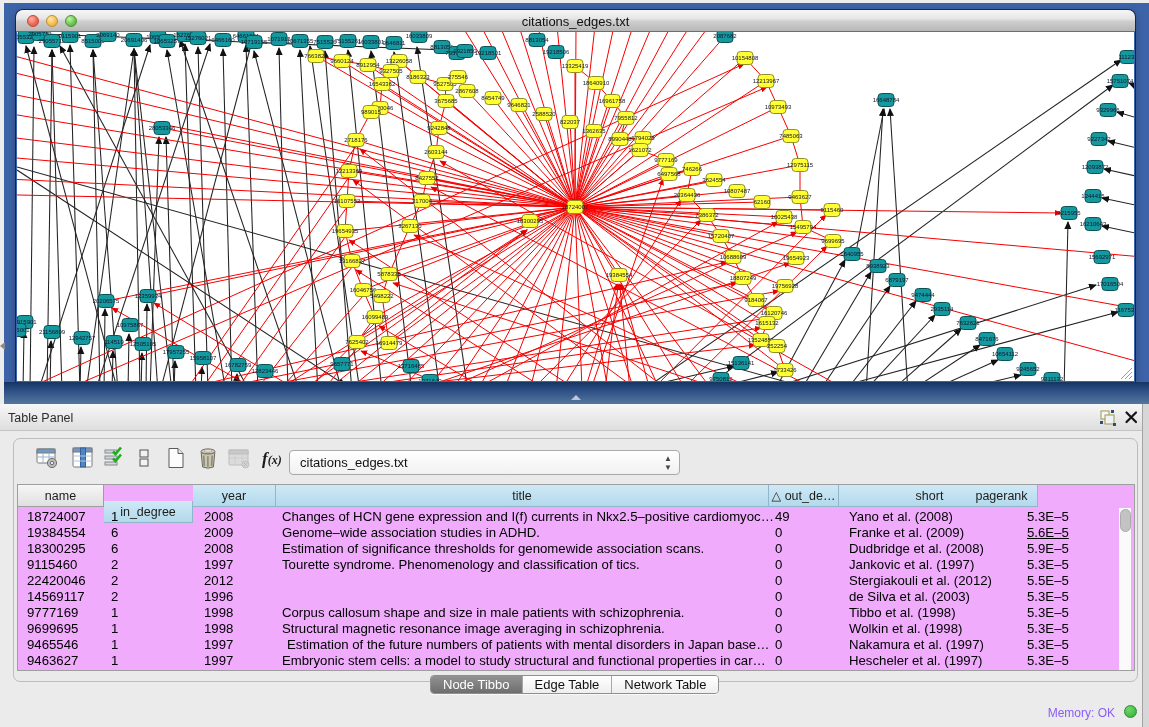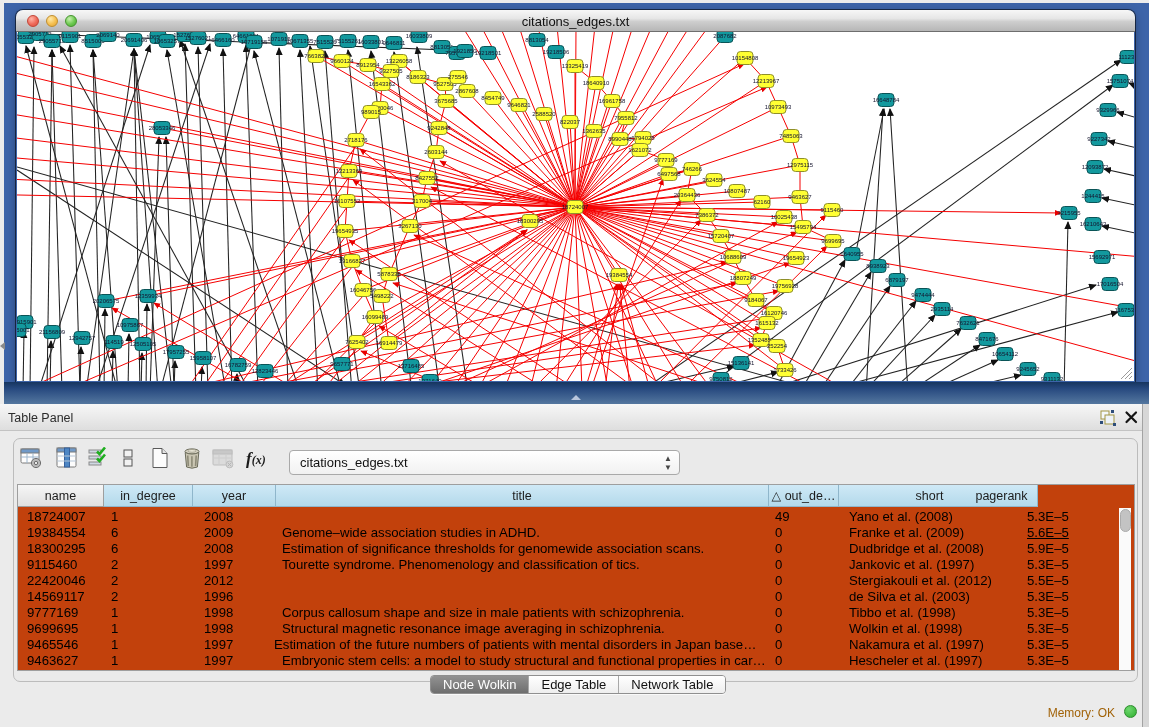--- a/index.html
+++ b/index.html
@@ -25,46 +25,46 @@
   background:
    linear-gradient(135deg, transparent 48%, #9a9a9a 48%, #9a9a9a 54%, transparent 54%),
    linear-gradient(135deg, transparent 66%, #9a9a9a 66%, #9a9a9a 72%, transparent 72%),
    linear-gradient(135deg, transparent 84%, #9a9a9a 84%, #9a9a9a 90%, transparent 90%); }
 #tpanel { position:absolute; left:0; top:404px; width:1149px; height:323px; background:#ebebeb; }
 #tphead { position:absolute; left:0; top:0; width:100%; height:27px;
   background:linear-gradient(#f7f7f7,#dedede); border-bottom:1px solid #c3c3c3; }
 #tphead .t { position:absolute; left:8px; top:7px; font-size:12.5px; color:#2b2b2b; }
 #tpinner { position:absolute; left:13px; top:34px; width:1125px; height:244px;
   background:#eaeaea; border:1px solid #bcbcbc; border-radius:7px; }
-#toolbar { position:absolute; left:0px; top:40px; width:909px; height:36px; }
+#toolbar { position:absolute; left:16px; top:40px; width:909px; height:36px; }
 #toolbar .ic { position:absolute; top:3px; }
 #combo { position:absolute; left:289px; top:46px; width:391px; height:25px;
   background:linear-gradient(#ffffff,#f1f1f1); border:1px solid #a9a9a9; border-radius:4px;
   font-size:13px; color:#111; line-height:23px; padding-left:10px; }
 #combo .arr { position:absolute; right:7px; top:3px; font-size:8px; color:#444; line-height:9px; }
 #tablebox { position:absolute; left:17px; top:80px; width:1118px; height:187px;
-  background:#c2410c; border:1px solid #9e9e9e; }
+  background:#f0abfc; border:1px solid #9e9e9e; }
 .hc { position:absolute; top:0; height:22px; background:linear-gradient(#cfe9f6,#b3d9eb);
   border-right:1px solid #8fb6cb; border-bottom:1px solid #8fb6cb; font-size:12.5px;
   color:#1c1c1c; text-align:center; line-height:22px; }
 .hc.hg { background:linear-gradient(#f6f6f6,#e0e0e0); border-right:1px solid #9e9e9e;
   border-bottom:1px solid #9e9e9e; }
 .tr { position:absolute; left:0; height:16px; width:1100px; font-size:13.2px; color:#000; }
 .tr span { position:absolute; top:1px; white-space:nowrap; }
 #vscroll { position:absolute; right:3px; top:23px; width:12px; height:162px; background:#fafafa; }
 #vthumb { position:absolute; right:0px; top:1px; width:11px; height:23px; background:#c3c3c3;
   border:1px solid #ababab; border-radius:6px; }
 #tabs { position:absolute; left:430px; top:271px; height:19px; display:flex;
   border:1px solid #8f8f8f; border-radius:4px; overflow:hidden;
   font-size:13px; box-shadow:0 1px 0 rgba(255,255,255,0.7); }
 #tabs .tab { height:100%; line-height:18px; padding:0 12px;
   background:linear-gradient(#ffffff,#eeeeee); color:#111; border-left:1px solid #a8a8a8; }
 #tabs .tab.sel { background:linear-gradient(#929292,#6e6e6e); color:#fff; border-left:none; }
 #status { position:absolute; left:0; top:295px; width:1149px; height:28px; }
-#status .m { position:absolute; right:34px; top:7px; font-size:12px; color:#a16207; }
+#status .m { position:absolute; right:34px; top:7px; font-size:12px; color:#8b5cf6; }
 #status .dot { position:absolute; right:12px; top:6px; width:13px; height:13px; border-radius:50%;
   background:radial-gradient(circle at 35% 30%, #6fd86f, #2fae2f); border:1px solid #2c8c2c; }
 #redge { position:absolute; right:0px; top:404px; width:7px; height:323px; background:#d7d7d7;
   border-left:1px solid #a3a3a3; }
 </style></head>
 <body>
 <div id="desktop">
   <div id="macwin">
     <div id="titlebar">
       <div class="tl" style="left:11px; background:radial-gradient(circle at 35% 30%, #ffb3a6, #ef6a5a 55%, #d94c3c); border:1px solid #c24537;"></div>
@@ -709,30 +709,31 @@
 <rect x="1" y="3" width="19" height="4" fill="#adadad" stroke="#9a9a9a"></rect>
 <path d="M1 11h19 M7 7v11 M14 7v11" stroke="#b7b7b7"></path>
 <circle cx="17.5" cy="17.5" r="3.4" fill="#c4c4c4" stroke="#9a9a9a"></circle>
 <path d="M15.8 15.8 l3.4 3.4 M19.2 15.8 l-3.4 3.4" stroke="#8a8a8a"></path>
 </svg></div>
     <div class="ic" style="left:246px; top:5px;"><span style="font-family:'Liberation Serif',serif;font-style:italic;font-weight:bold;font-size:17px;color:#1a1a1a;">f<span style="font-size:12px;">(x)</span></span></div>
   </div>
   <div id="combo">citations_edges.txt<div class="arr">▲<br>▼</div></div>
   <div id="tablebox">
     <div class="hc hg" style="left:0px;width:86px;">name</div>
-      <div class="hc" style="left:86px;width:89px;">in_degree</div>
+      <div class="hc" style="left:86px;width:89px;margin-top:16px;">in_degree</div>
       <div class="hc" style="left:175px;width:83px;">year</div>
       <div class="hc" style="left:258px;width:493px;">title</div>
       <div class="hc" style="left:751px;width:70px;">△ out_de…</div>
       <div class="hc" style="left:821px;width:182px;">short</div>
       <div class="hc" style="left:948px;width:72px;text-align:center;">pagerank</div>
     <div class="tr" style="top:23px;">
         <span style="left:9px;">18724007</span>
         <span style="left:93px;">1</span>
         <span style="left:186px;">2008</span>
+        <span style="left:264px;">Changes of HCN gene expression and I(f) currents in Nkx2.5–positive cardiomyoc…</span>
         <span style="left:757px;">49</span>
         <span style="left:831px;text-align:center;">Yano et al. (2008)</span>
         <span style="left:1009px;">5.3E–5</span>
       </div>
 <div class="tr" style="top:39px;">
         <span style="left:9px;">19384554</span>
         <span style="left:93px;">6</span>
         <span style="left:186px;">2009</span>
         <span style="left:264px;text-align:right;">Genome–wide association studies in ADHD.</span>
         <span style="left:757px;">0</span>
@@ -788,40 +789,40 @@
         <span style="left:186px;">1998</span>
         <span style="left:264px;">Structural magnetic resonance image averaging in schizophrenia.</span>
         <span style="left:757px;">0</span>
         <span style="left:831px;">Wolkin et al. (1998)</span>
         <span style="left:1009px;">5.3E–5</span>
       </div>
 <div class="tr" style="top:151px;">
         <span style="left:9px;">9465546</span>
         <span style="left:93px;">1</span>
         <span style="left:186px;">1997</span>
-        <span style="left:256px;">Estimation of the future numbers of patients with mental disorders in Japan base…</span>
+        <span style="left:269px;">Estimation of the future numbers of patients with mental disorders in Japan base…</span>
         <span style="left:757px;">0</span>
         <span style="left:831px;">Nakamura et al. (1997)</span>
         <span style="left:1009px;">5.3E–5</span>
       </div>
 <div class="tr" style="top:167px;">
         <span style="left:9px;">9463627</span>
         <span style="left:93px;">1</span>
         <span style="left:186px;">1997</span>
         <span style="left:264px;">Embryonic stem cells: a model to study structural and functional properties in car…</span>
         <span style="left:757px;">0</span>
         <span style="left:831px;text-align:center;">Hescheler et al. (1997)</span>
         <span style="left:1009px;">5.3E–5</span>
       </div>
     <div id="vscroll">
         <div id="vthumb"></div>
       </div>
   </div>
   <div id="tabs">
-    <div class="tab sel" style="border-left:none;">Node Wolkin</div>
+    <div class="tab sel" style="border-left:none;">Node Tibbo</div>
     <div class="tab">Edge Table</div>
     <div class="tab">Network Table</div>
   </div>
   <div id="status">
     <div class="m">Memory: OK</div>
     <div class="dot"></div>
   </div>
 </div>
 <div id="redge"></div>
 <div style="position:absolute;left:0px;top:342px;width:0;height:0;border-top:4px solid transparent;border-bottom:4px solid transparent;border-right:5px solid #8a8a8a;"></div>

